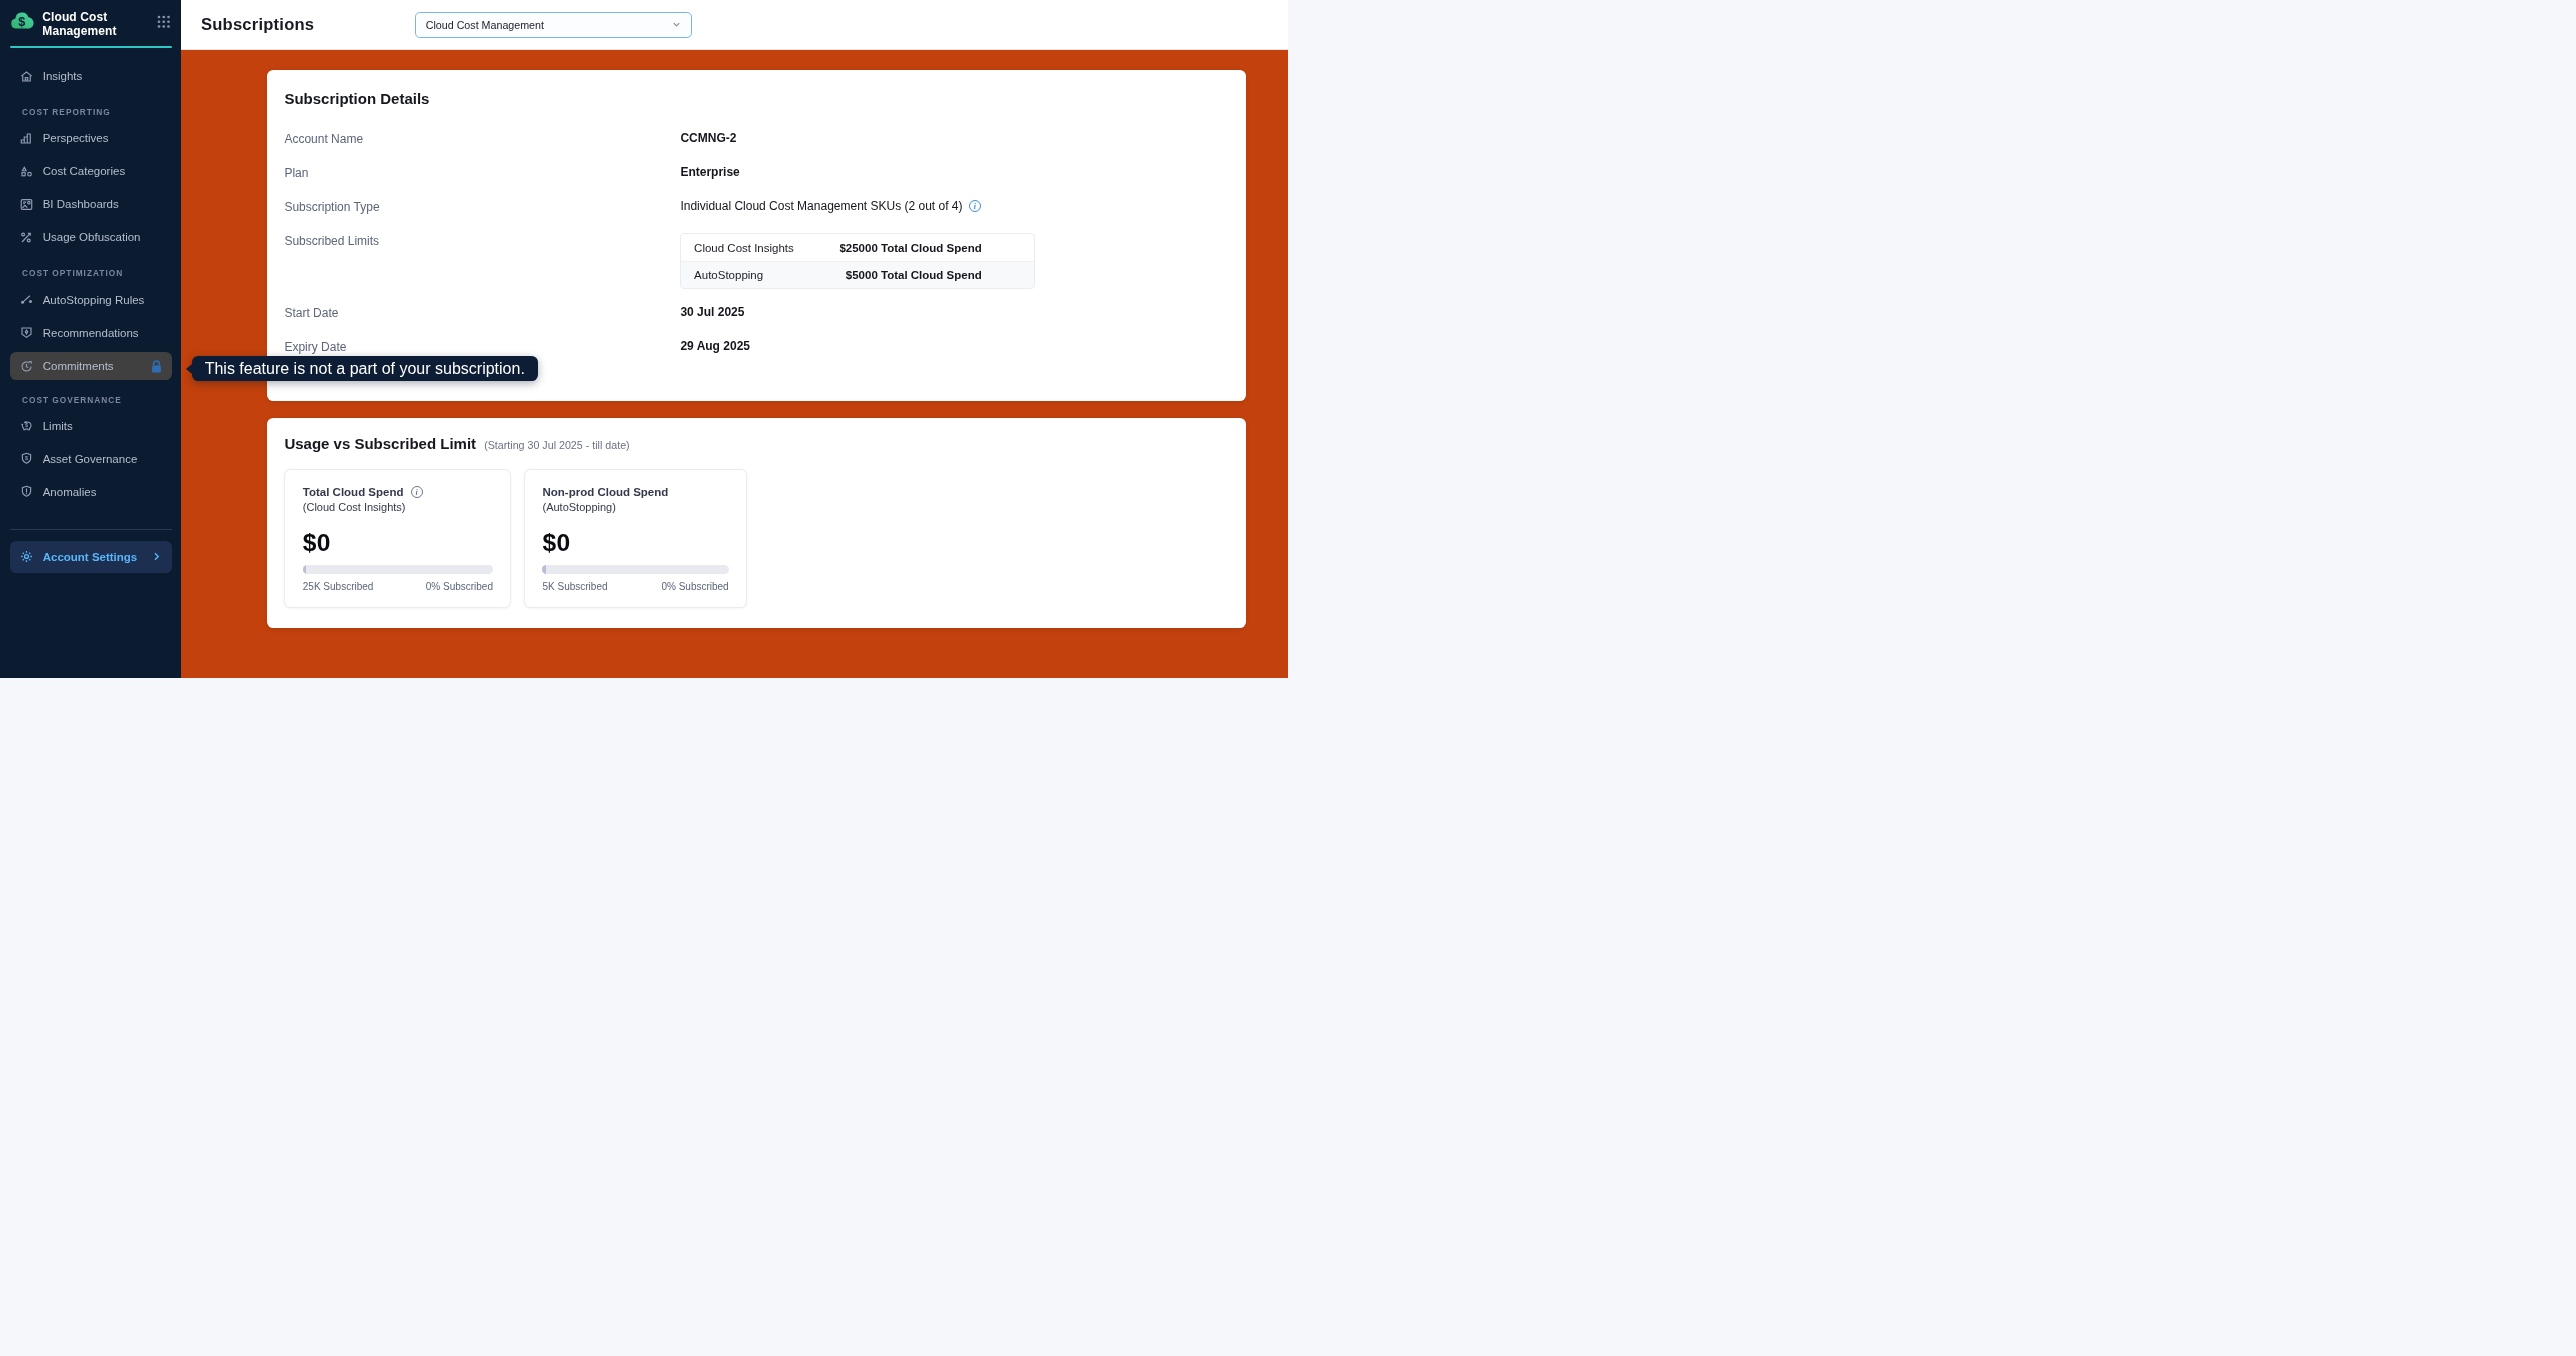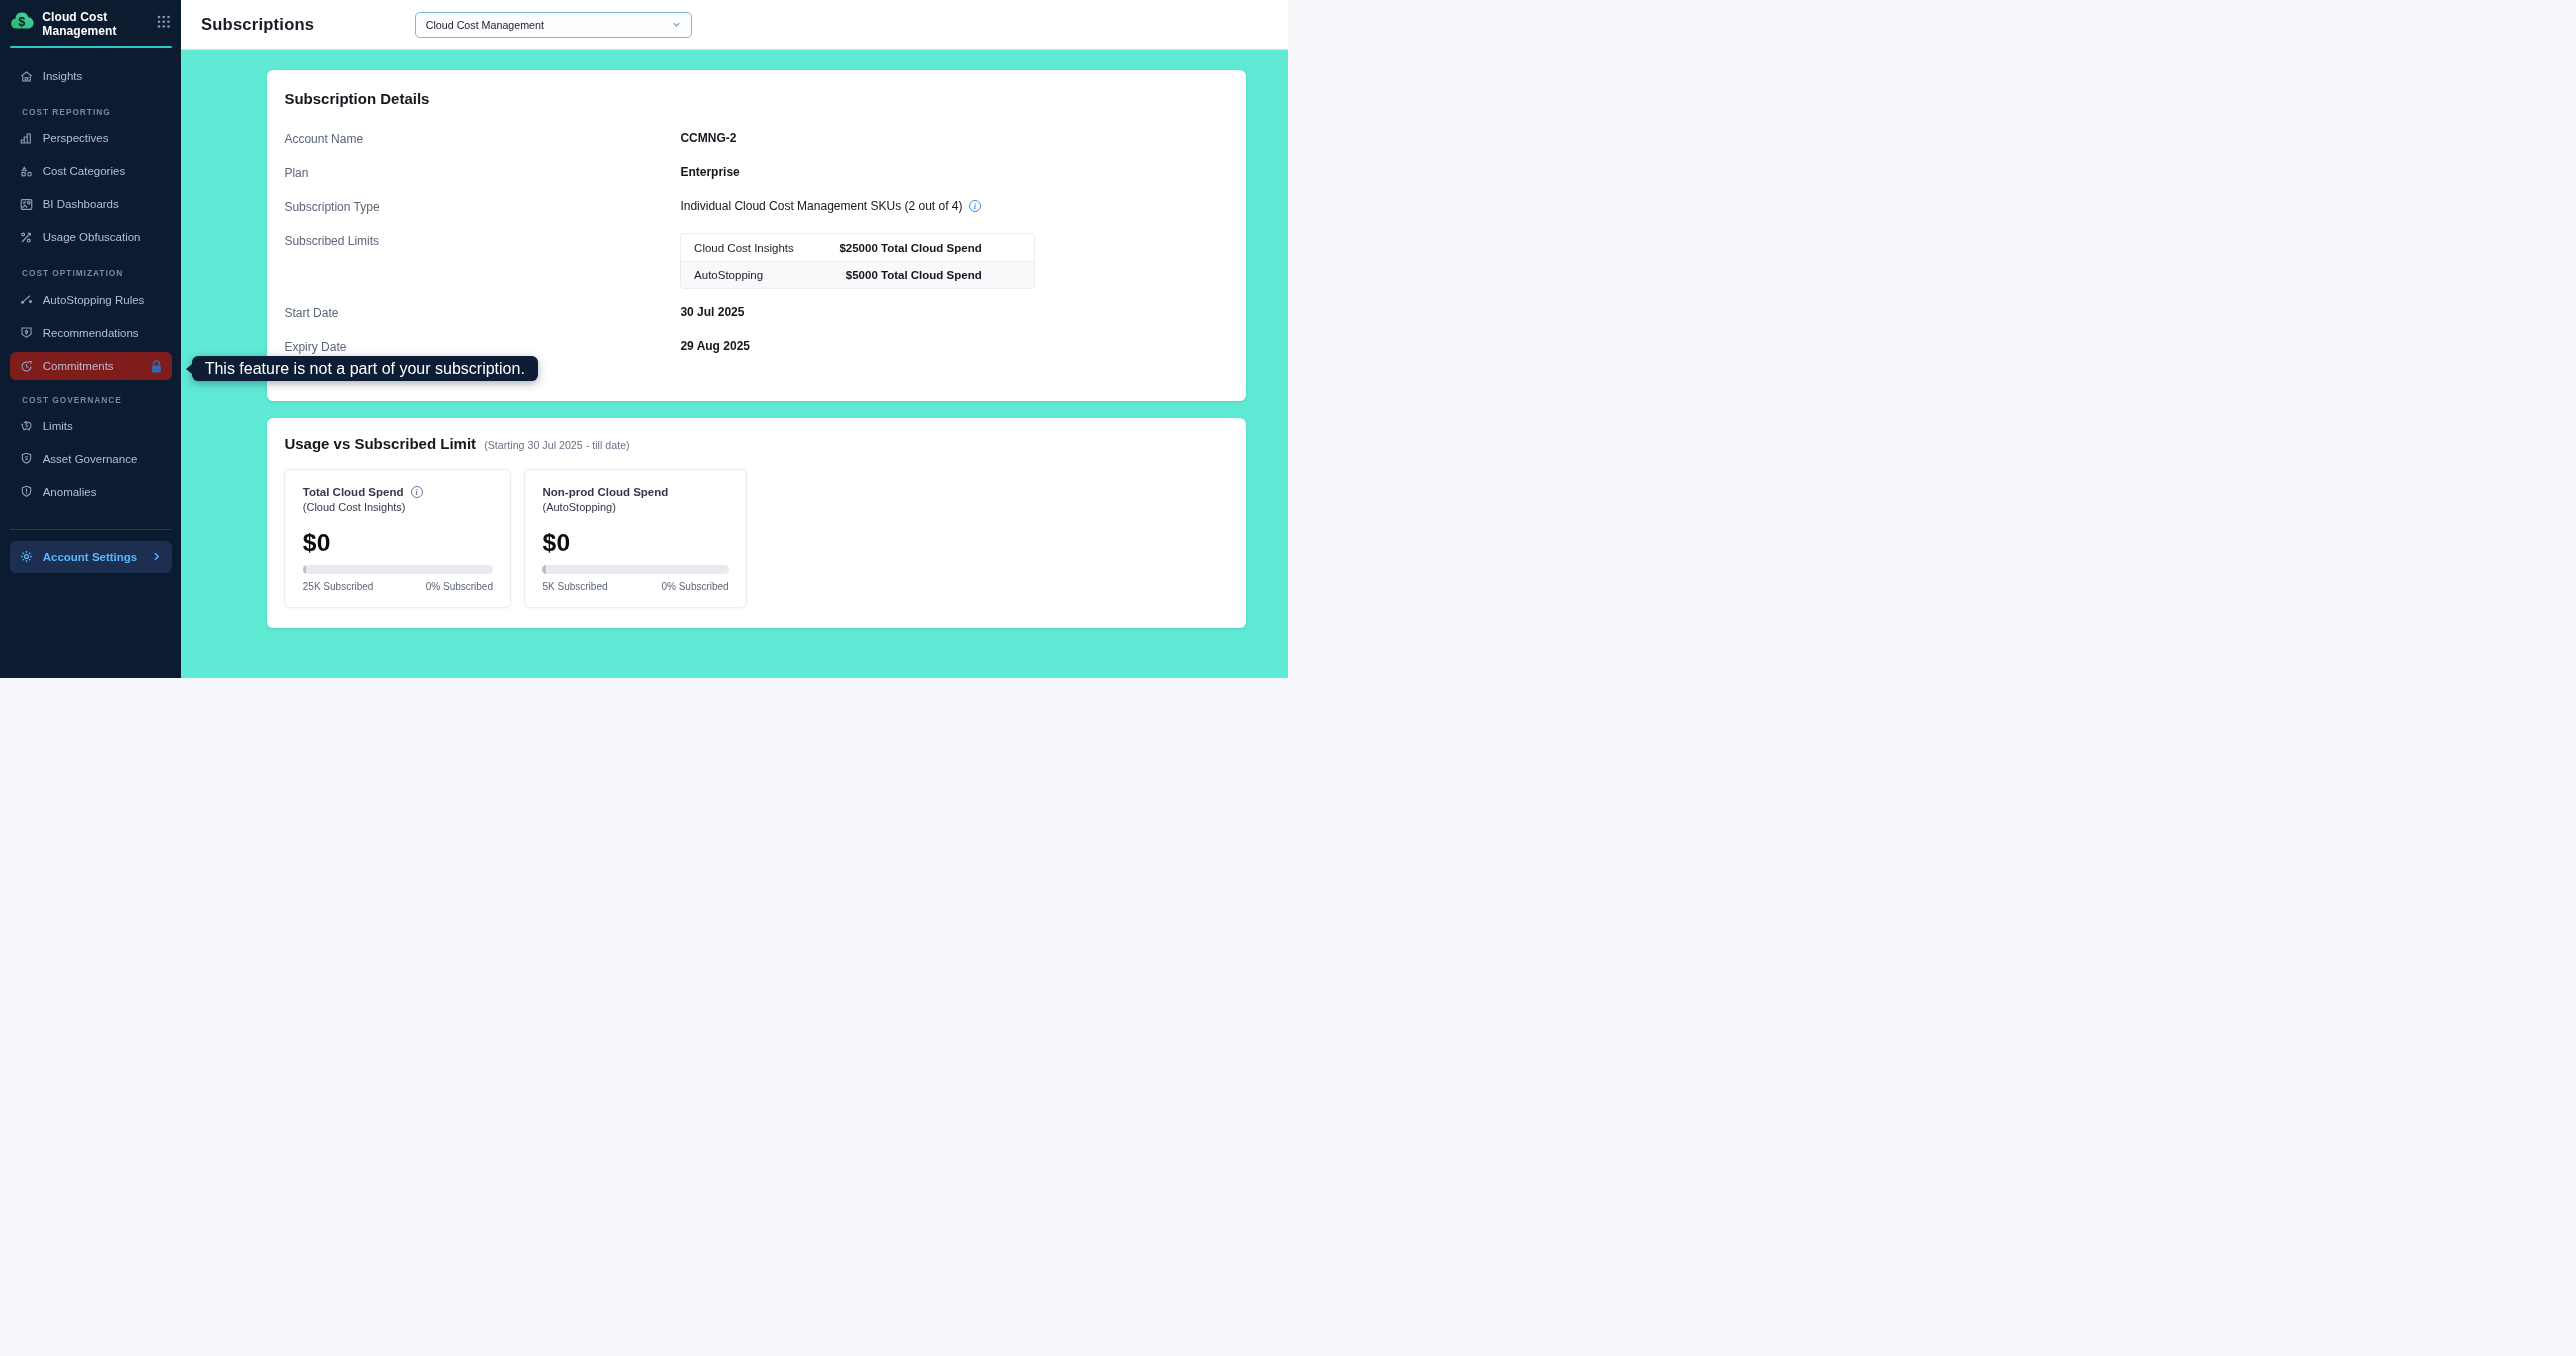--- a/index.html
+++ b/index.html
@@ -26,21 +26,21 @@
   .brand-rule { height:1.6px; background:#2bc8c4; margin:8px 9.5px 0 9.5px; border-radius:1.6px; flex:none; }
 
   nav { padding-top:12px; }
   .nav-item {
     display:flex; align-items:center; gap:8.7px; height:33px;
     padding:0 11px 0 19px; font-size:11.5px; color:#b6bdcf; cursor:pointer;
   }
   .nav-item svg { width:15px; height:15px; color:#939cb4; flex:none; }
   .nav-item.active {
     margin:3.2px 9.5px; height:28px; padding:0 8px 0 9.5px;
-    background:#7f1d1d; border-radius:6.3px;
+    background:#404040; border-radius:6.3px;
   }
   .nav-heading {
     font-size:8.3px; font-weight:bold; letter-spacing:1px;
     color:#7d86a0; margin:14.3px 0 4.8px 22px;
   }
   .lock { margin-left:auto; color:#2e6cb4; }
   .sidebar-divider { height:0.8px; background:#2b3950; margin:20.6px 9.5px 0; }
   .account-settings {
     margin:11px 9.5px 0; height:32px; border-radius:6.3px; background:#1c2f50;
     display:flex; align-items:center; gap:8.7px; padding:0 9.5px;
@@ -57,21 +57,21 @@
   }
   h1 { margin:0; font-size:16.6px; font-weight:bold; color:#191a24; letter-spacing:0.2px; }
   .module-select {
     margin-left:101px; width:277px; height:26px;
     border:1.2px solid #7ab5e8; border-radius:4.8px; background:#fcfdff;
     display:flex; align-items:center; padding:0 9.5px;
     font-size:10.7px; color:#1d1e28; cursor:pointer;
   }
   .module-select .chev { margin-left:auto; color:#8b93a6; }
 
-  .content { flex:1; background:#5eead4; padding:20px 42px 0 86px; overflow:hidden; }
+  .content { flex:1; background:#c2410c; padding:20px 42px 0 86px; overflow:hidden; }
   .card {
     background:#fff; border-radius:6.3px;
     box-shadow:0 0.8px 1.6px rgba(25,35,60,.05), 0 1.6px 4.8px rgba(25,35,60,.06);
   }
   .card.details { padding:20px 19px 44px 17.4px; }
   h2 { margin:0 0 24px 0; font-size:15px; font-weight:bold; color:#16171f; }
 
   .drow { display:flex; align-items:flex-start; margin-bottom:16px; font-size:12px; min-height:18px; }
   .dlabel { width:396px; color:#5b6478; padding-top:0.8px; }
   .dvalue { color:#15161e; font-weight:bold; }

